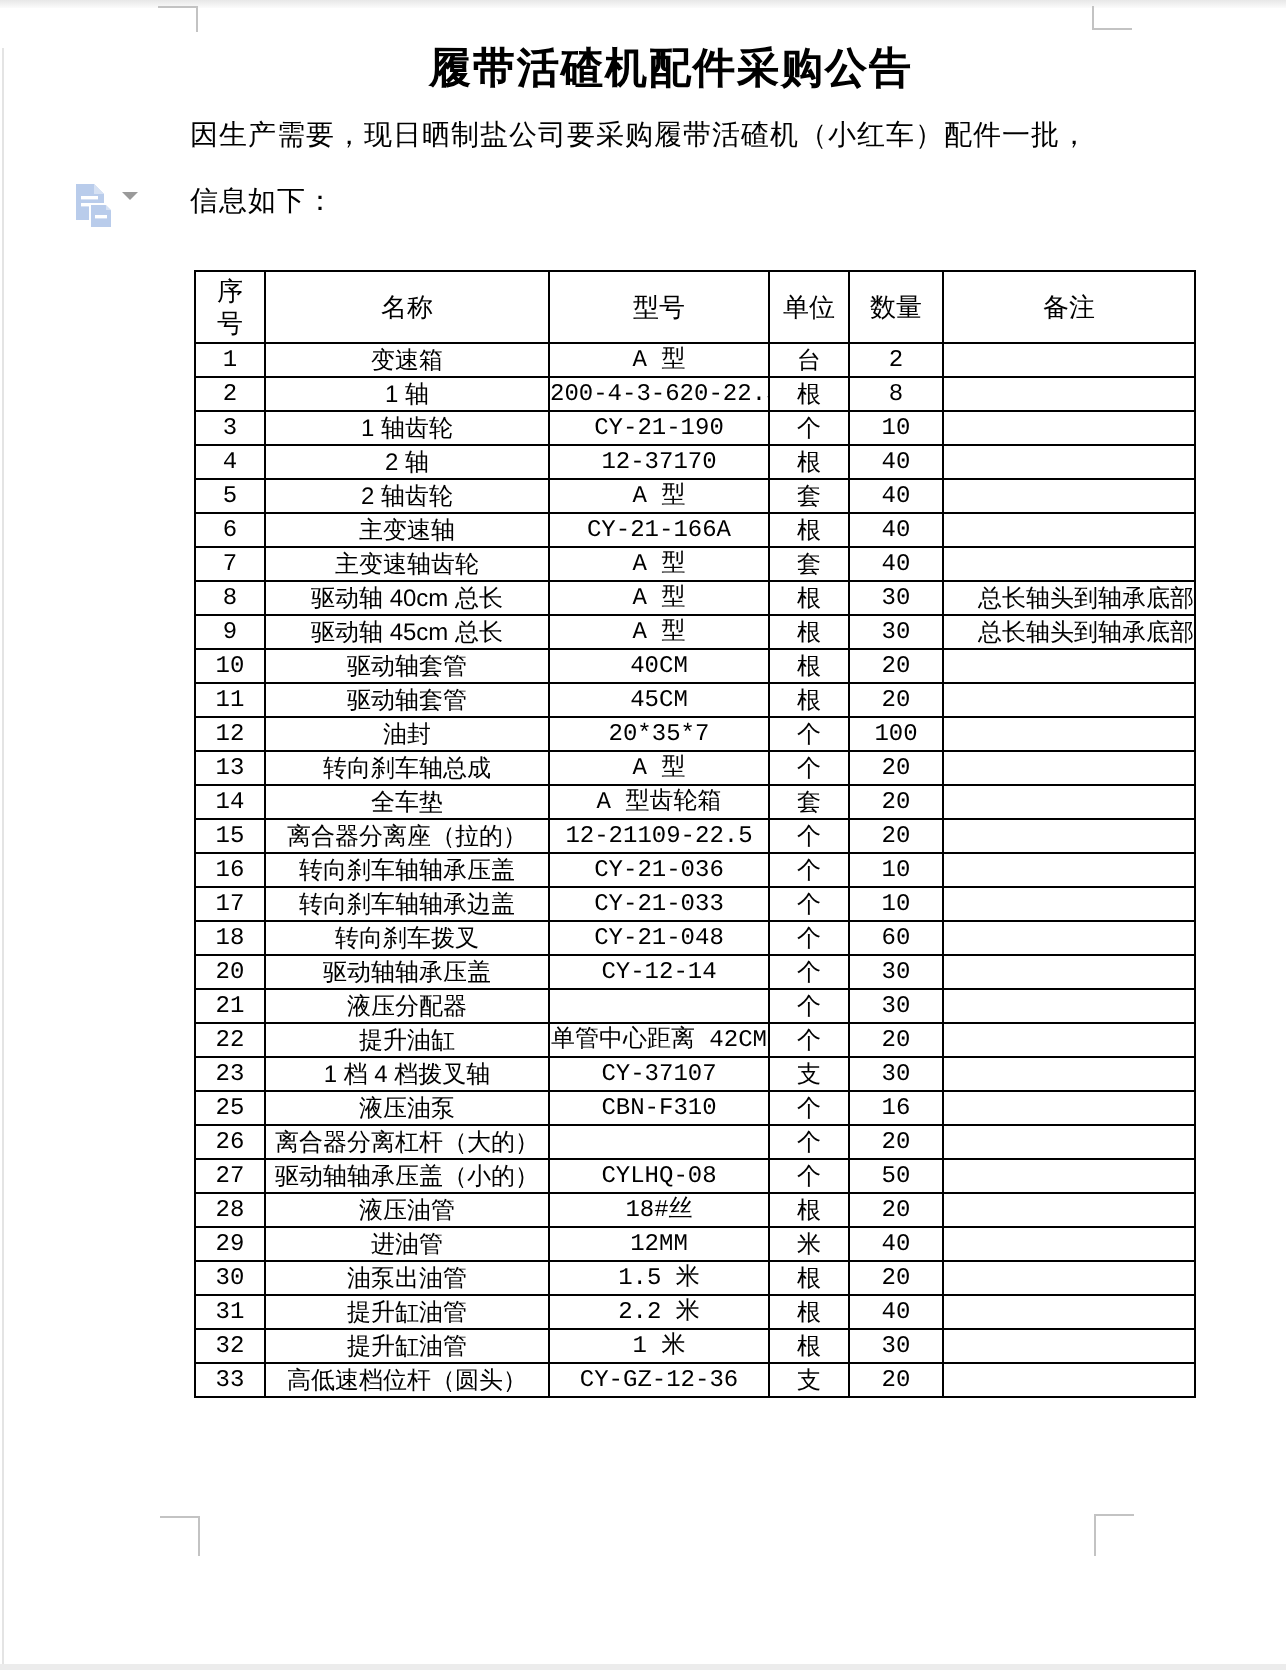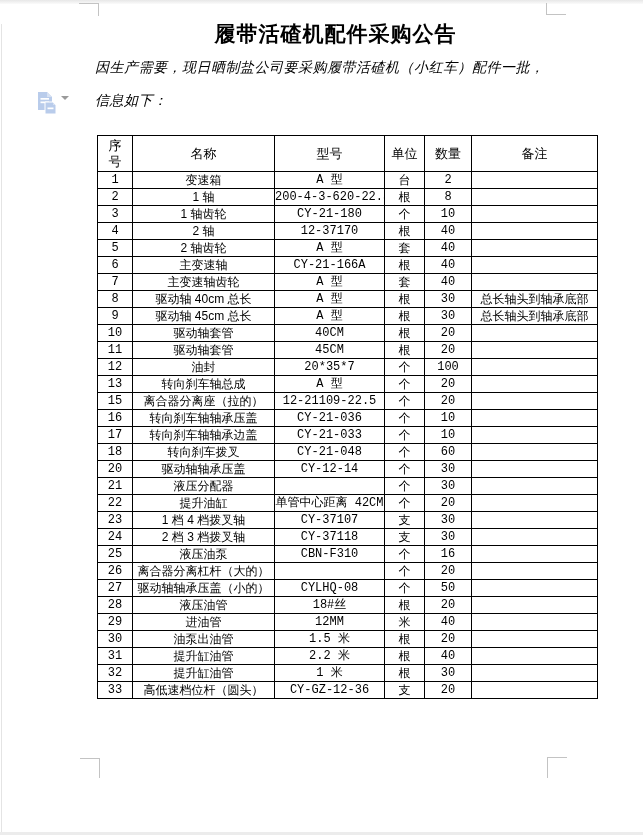--- a/index.html
+++ b/index.html
@@ -14,42 +14,42 @@
 
   
   .mark{position:absolute;width:19px;height:12px;border:0 solid #c3c3c3;}
   .mark.tl{left:79px;top:3px;border-top-width:1px;border-right-width:1px;}
   .mark.tr{left:546px;top:3px;border-bottom-width:1px;border-left-width:1px;height:11px;}
   .mark.bl{left:80px;top:758px;height:19px;border-top-width:1px;border-right-width:1px;}
   .mark.br{left:547px;top:757px;height:20px;border-top-width:1px;border-left-width:1px;}
 
   .doc-title{position:absolute;left:0;top:6px;width:100%;margin:14px;text-align:center;
              font-size:21px;font-weight:700;letter-spacing:1px;}
-  .para{position:absolute;left:95px;margin:0;font-size:14px;letter-spacing:0.5px;white-space:nowrap;font-style:italic;}
+  .para{position:absolute;left:95px;margin:0;font-size:14px;letter-spacing:0.5px;white-space:nowrap;}
   .para.l1{top:59px;}
   .para.l2{top:92px;}
 
   
   .paste-group{position:absolute;left:34px;top:90px;width:38px;height:28px;}
   .paste-ic{position:absolute;left:2px;top:1px;}
   .dd{position:absolute;left:27px;top:10px;}
   .dd-bar{width:8px;height:2px;background:#9a9a9a;margin:0 0 1px 0;}
   .dd-tri{width:0;height:0;border-left:4px solid transparent;border-right:4px solid transparent;
           border-top:4px solid #9a9a9a;}
 
   
   .doc-table{position:absolute;left:97px;top:135px;width:500px;border-collapse:collapse;
              table-layout:fixed;padding-left:37px;}
   .doc-table th,.doc-table td{border:1px solid #000;text-align:center;padding:0;
              overflow:hidden;white-space:nowrap;font-weight:normal;}
   .doc-table thead th{height:35px;font-size:13px;line-height:16px;}
   .doc-table thead th.col-no-h{white-space:normal;word-break:break-all;padding:0 6px;}
   .doc-table tbody td{height:16px;line-height:16px;font-size:12px;}
   td.mono{font-family:"Liberation Mono","DejaVu Sans Mono",monospace;font-size:11.5px;}
-  td.remark-cell{font-size:12px;}
+  td.remark-cell{font-size:12px;text-align:right;}
   .u{}
 </style>
 </head>
 <body>
 
 <div class="page">
 
   <div class="edge-top"></div>
   <div class="edge-left"></div>
   <div class="edge-bottom"></div>
@@ -112,21 +112,21 @@
           <td class="mono">2</td>
           <td>1 轴</td>
           <td class="mono">200-4-3-620-22.5</td>
           <td>根</td>
           <td class="mono">8</td>
           <td class="remark-cell"></td>
         </tr>
         <tr>
           <td class="mono">3</td>
           <td>1 轴齿轮</td>
-          <td class="mono">CY-21-180</td>
+          <td class="mono">CY-21-190</td>
           <td>个</td>
           <td class="mono">10</td>
           <td class="remark-cell"></td>
         </tr>
         <tr>
           <td class="mono">4</td>
           <td>2 轴</td>
           <td class="mono">12-37170</td>
           <td>根</td>
           <td class="mono">40</td>
@@ -194,20 +194,28 @@
           <td class="mono">20*35*7</td>
           <td>个</td>
           <td class="mono">100</td>
           <td class="remark-cell"></td>
         </tr>
         <tr>
           <td class="mono">13</td>
           <td>转向刹车轴总成</td>
           <td class="mono">A 型</td>
           <td>个</td>
+          <td class="mono">20</td>
+          <td class="remark-cell"></td>
+        </tr>
+        <tr>
+          <td class="mono">14</td>
+          <td>全车垫</td>
+          <td class="mono">A 型齿轮箱</td>
+          <td>套</td>
           <td class="mono">20</td>
           <td class="remark-cell"></td>
         </tr>
         <tr>
           <td class="mono">15</td>
           <td>离合器分离座（拉的）</td>
           <td class="mono">12-21109-22.5</td>
           <td>个</td>
           <td class="mono">20</td>
           <td class="remark-cell"></td>
@@ -262,28 +270,20 @@
         </tr>
         <tr>
           <td class="mono">23</td>
           <td>1 档 4 档拨叉轴</td>
           <td class="mono">CY-37107</td>
           <td>支</td>
           <td class="mono">30</td>
           <td class="remark-cell"></td>
         </tr>
         <tr>
-          <td class="mono">24</td>
-          <td>2 档 3 档拨叉轴</td>
-          <td class="mono">CY-37118</td>
-          <td>支</td>
-          <td class="mono">30</td>
-          <td class="remark-cell"></td>
-        </tr>
-        <tr>
           <td class="mono">25</td>
           <td>液压油泵</td>
           <td class="mono">CBN-F310</td>
           <td>个</td>
           <td class="mono">16</td>
           <td class="remark-cell"></td>
         </tr>
         <tr>
           <td class="mono">26</td>
           <td>离合器分离杠杆（大的）</td>

